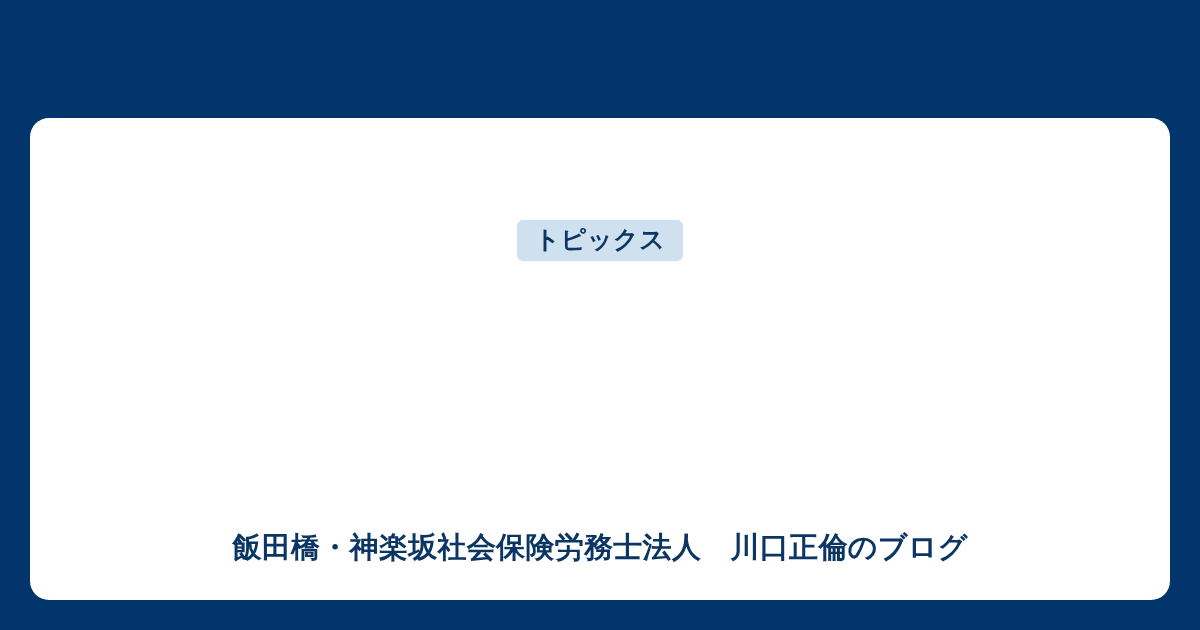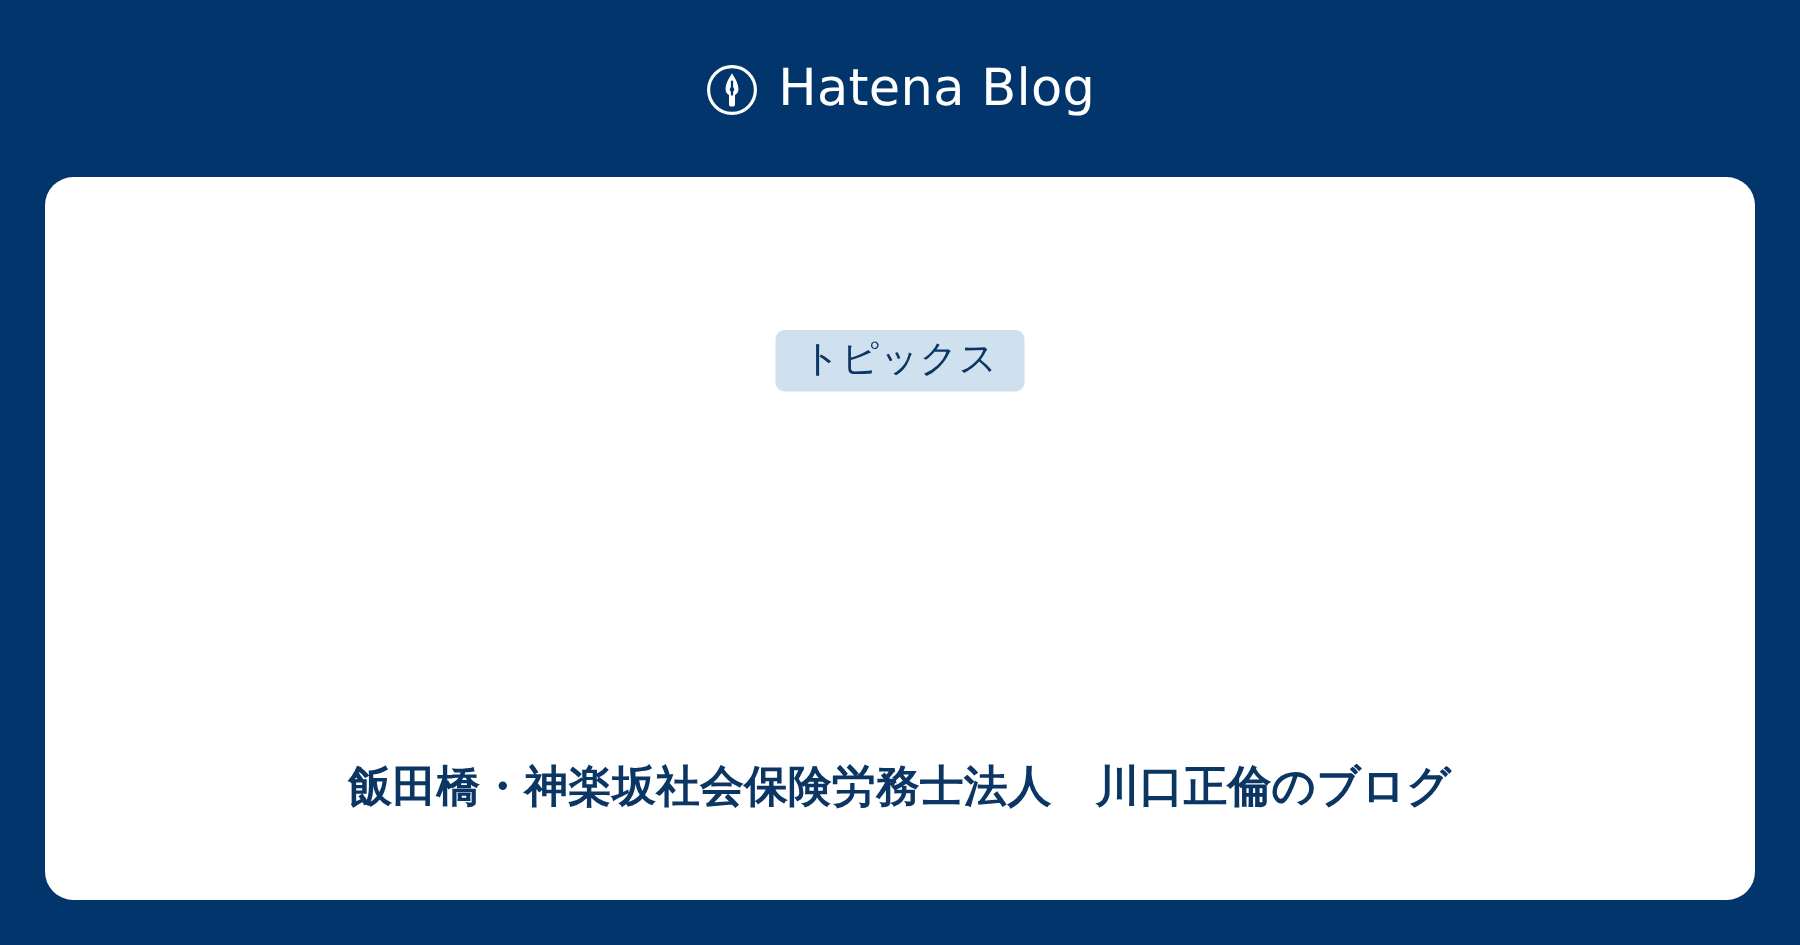--- a/index.html
+++ b/index.html
@@ -73,21 +73,21 @@
     display: flex;
     justify-content: center;
     margin-top: 102px;
   }
   .badge {
     display: inline-block;
     background: #cfe0ee;
     color: #0b3563;
     font-size: 25px;
     line-height: 1;
-    font-weight: 400;
+    font-weight: 700;
     padding: 7px 18px 9px 18px;
     border-radius: 6px;
     letter-spacing: 0.5px;
     white-space: nowrap;
   }
 
   
   .entry-title {
     margin-top: 17px;
     width: 1010px;
@@ -98,48 +98,35 @@
     line-height: 75px;
     letter-spacing: 0px;
     word-break: break-all;
   }
 
   
   .blog-name {
     position: absolute;
     left: 0;
     right: 0;
-    top: 387px;
+    top: 409px;
     text-align: center;
     color: #0b3563;
     font-weight: 700;
     font-size: 29px;
     line-height: 40px;
     letter-spacing: 0.3px;
     white-space: nowrap;
   }
 </style>
 </head>
 <body>
 
 <div class="og-root">
 
-  <div class="brand">
-    <span class="brand-logo">
-      <svg viewBox="0 0 36 36" width="36" height="36" aria-hidden="true">
-        <circle cx="18" cy="18" r="15.6" fill="none" stroke="#ffffff" stroke-width="2.1"></circle>
-        <path d="M18 6.8 C15.1 11.2 13.7 14.6 13.7 17.3 C13.7 19.2 14.6 20.6 16.0 21.3
-                 L16.0 27.6 C16.0 28.4 16.6 29.0 17.3 29.0 L18.7 29.0 C19.4 29.0 20.0 28.4 20.0 27.6
-                 L20.0 21.3 C21.4 20.6 22.3 19.2 22.3 17.3 C22.3 14.6 20.9 11.2 18 6.8 Z" fill="#ffffff"></path>
-        <path d="M18 12.4 L18 21.0" stroke="#01356c" stroke-width="1.5" stroke-linecap="round"></path>
-        <circle cx="18" cy="17.6" r="1.5" fill="#01356c"></circle>
-      </svg>
-    </span>
-    <span class="brand-name">Hatena Blog</span>
-  </div>
 
   <div class="card">
 
     <div class="badge-row">
       <span class="badge">トピックス</span>
     </div>
 
 
     <div class="blog-name">飯田橋・神楽坂社会保険労務士法人　川口正倫のブログ</div>
 

